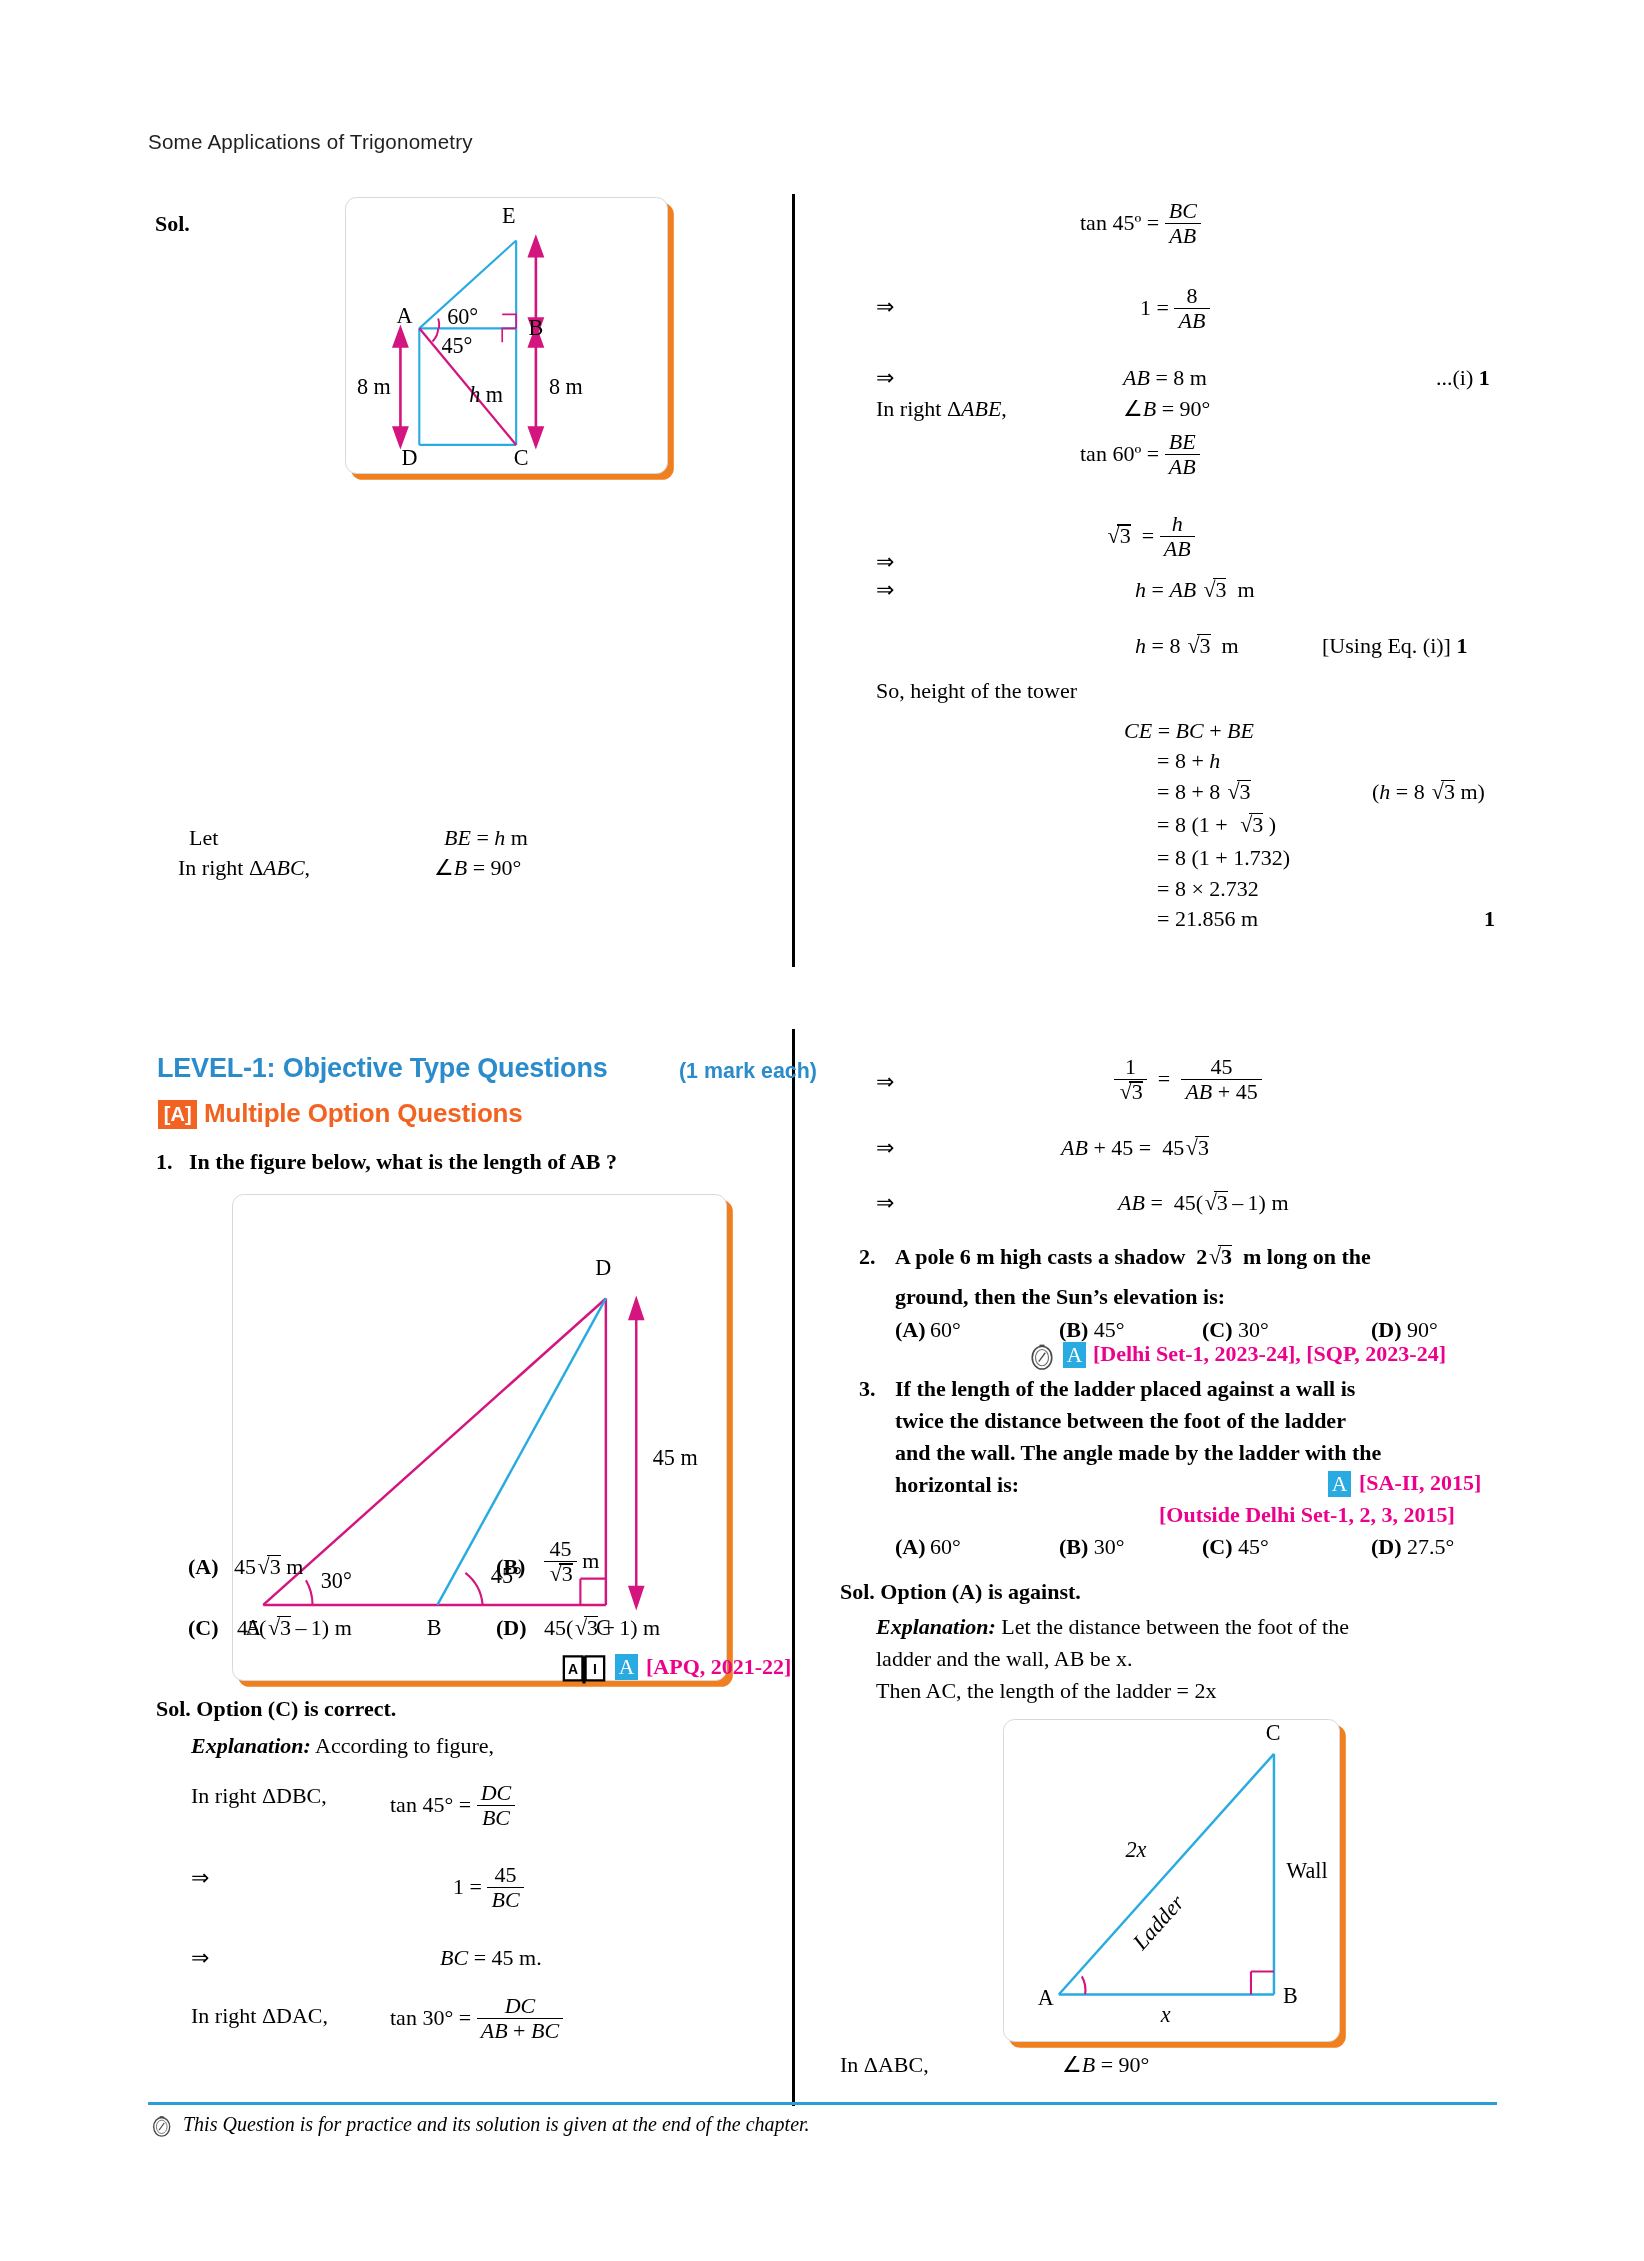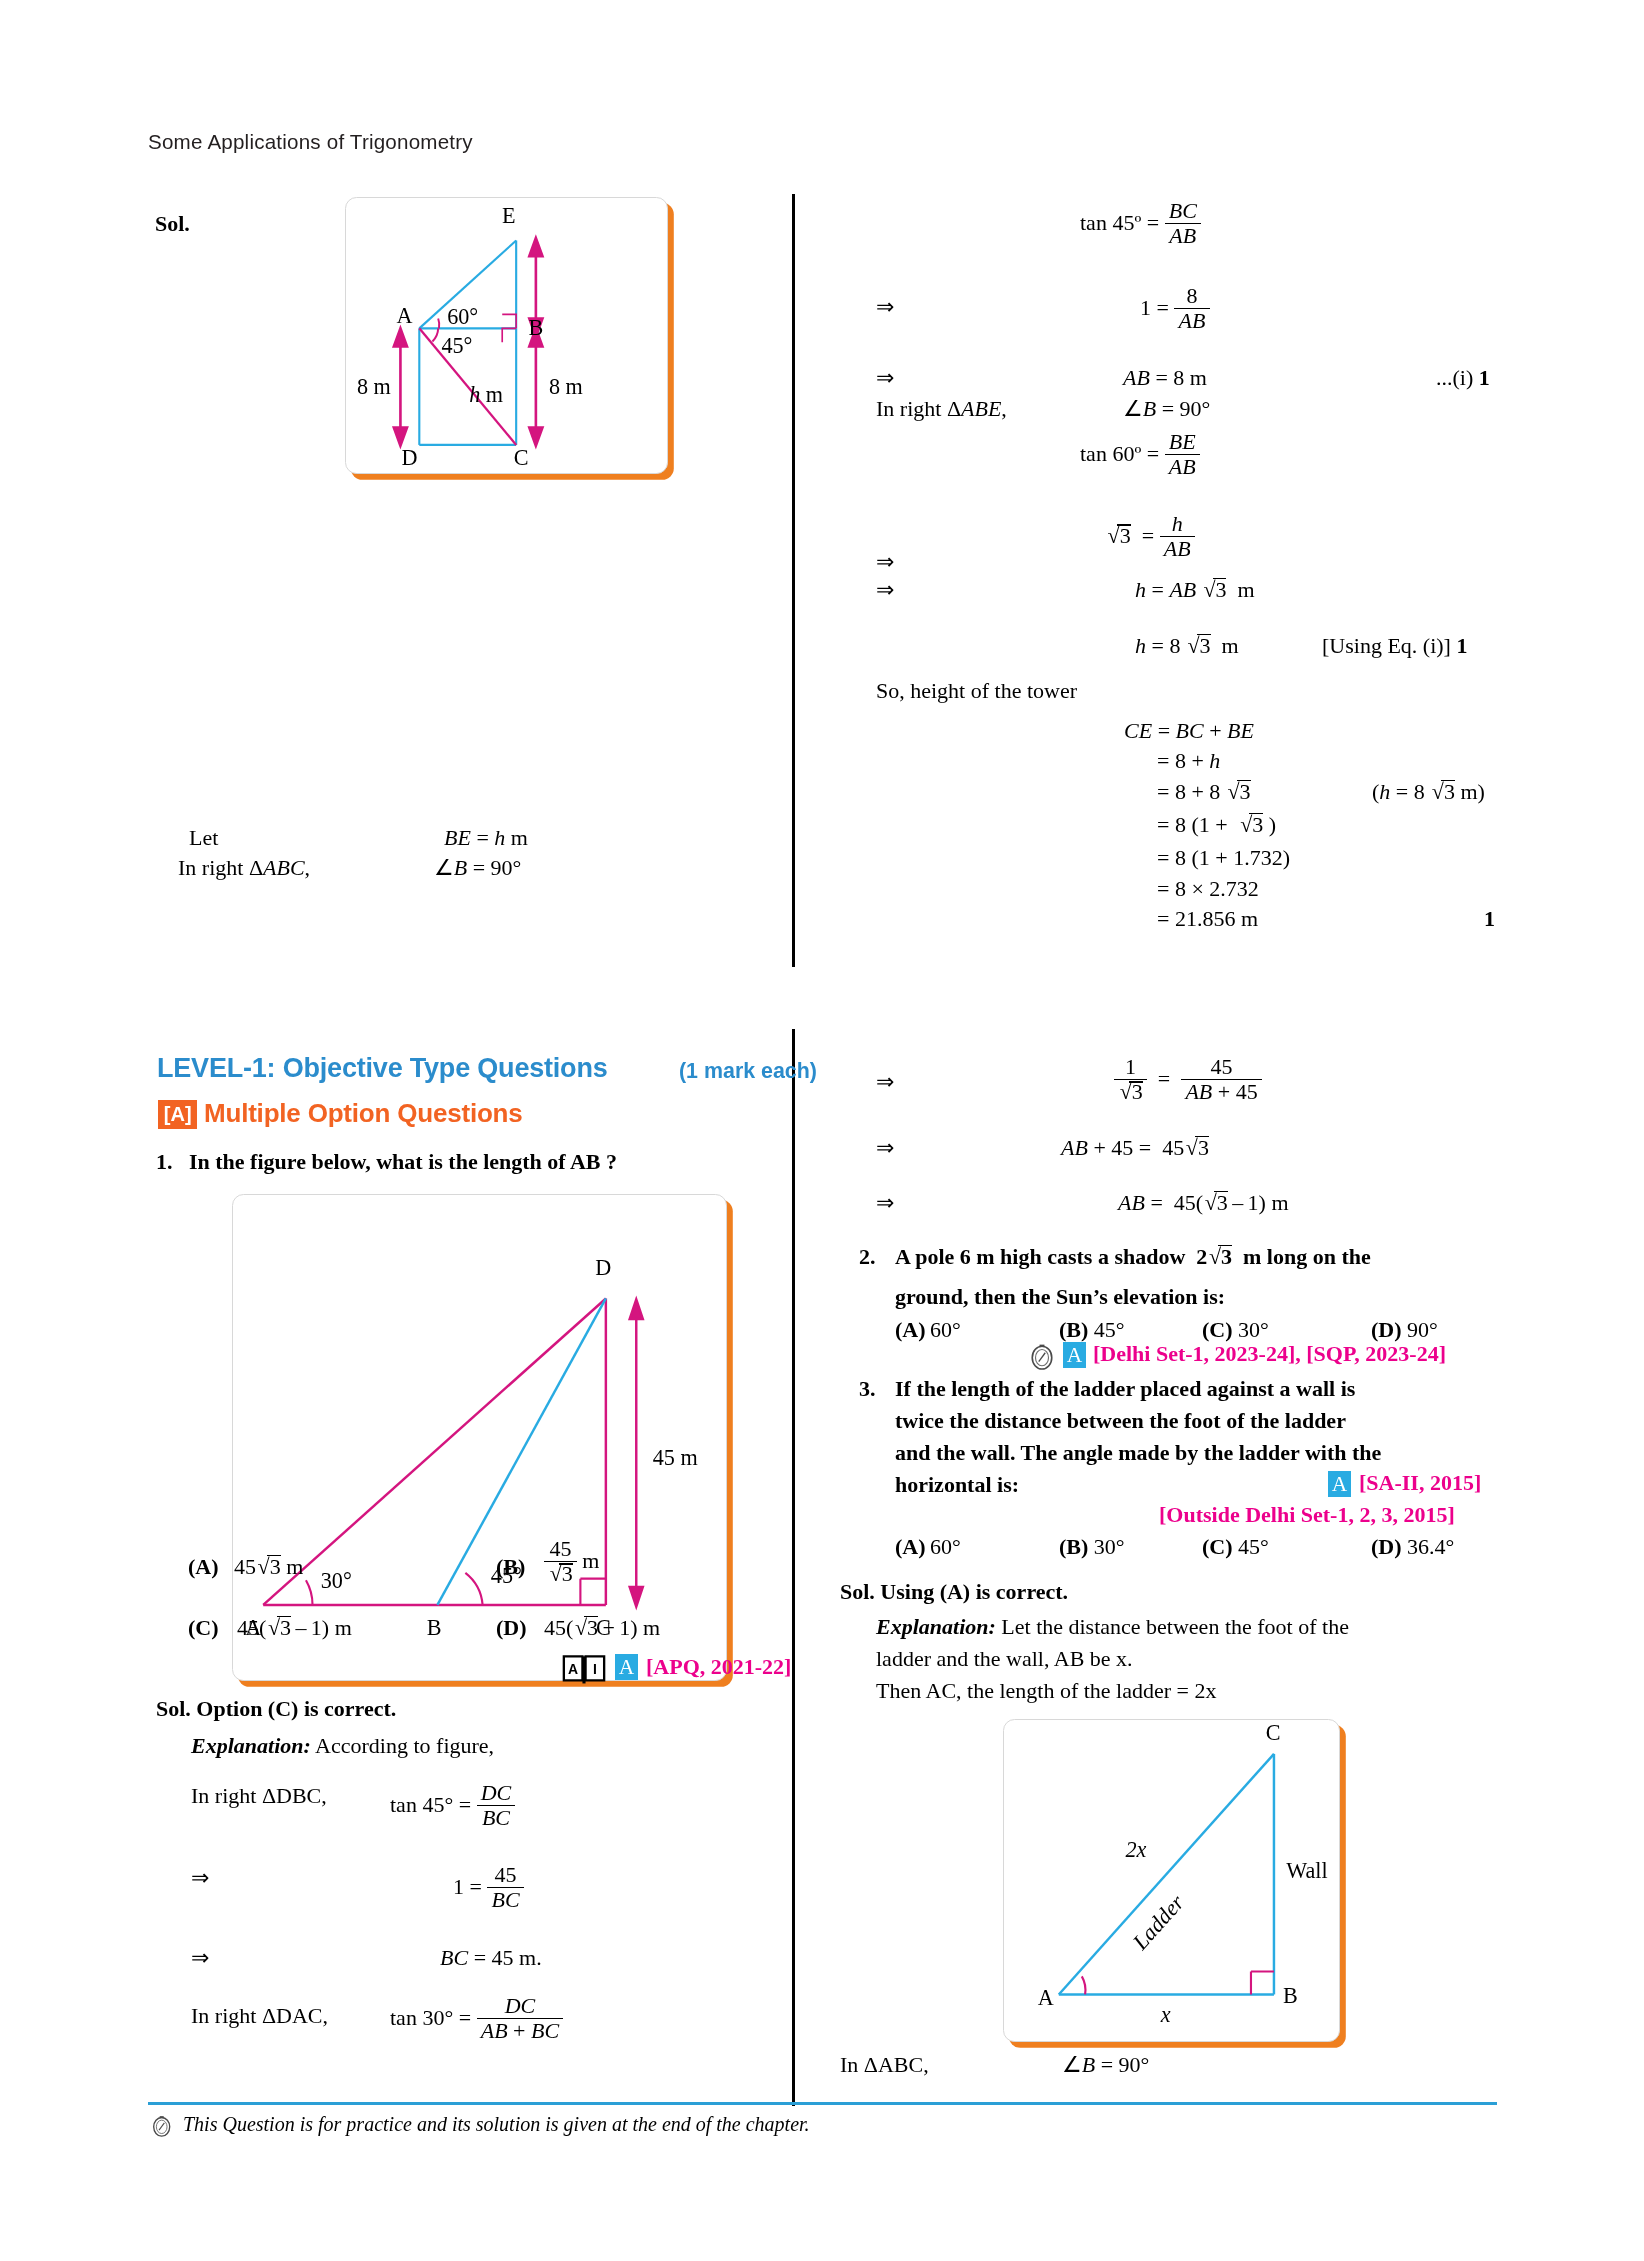--- a/index.html
+++ b/index.html
@@ -327,23 +327,23 @@
   <div class="t b" style="left:895px;top:1440px;">and the wall. The angle made by the ladder with the</div>
   <div class="t b" style="left:895px;top:1472px;">horizontal is:</div>
 
   <div class="badge-a" style="left:1328px;top:1471px;">A</div>
   <div class="src-tag" style="left:1359px;top:1470px;">[SA-II, 2015]</div>
   <div class="src-tag" style="left:1159px;top:1502px;">[Outside Delhi Set-1, 2, 3, 2015]</div>
 
   <div class="t b" style="left:895px;top:1534px;">(A) <span style="font-weight:normal">60°</span></div>
   <div class="t b" style="left:1059px;top:1534px;">(B)&nbsp;<span style="font-weight:normal">30°</span></div>
   <div class="t b" style="left:1202px;top:1534px;">(C)&nbsp;<span style="font-weight:normal">45°</span></div>
-  <div class="t b" style="left:1371px;top:1534px;">(D)&nbsp;<span style="font-weight:normal">36.4°</span></div>
-
-  <div class="t b" style="left:840px;top:1579px;">Sol. Using (A) is correct.</div>
+  <div class="t b" style="left:1371px;top:1534px;">(D)&nbsp;<span style="font-weight:normal">27.5°</span></div>
+
+  <div class="t b" style="left:840px;top:1579px;">Sol. Option (A) is against.</div>
   <div class="t" style="left:876px;top:1614px;">
     <i><b>Explanation:</b></i> Let the distance between the foot of the
   </div>
   <div class="t" style="left:876px;top:1646px;">ladder and the wall, AB be x.</div>
   <div class="t" style="left:876px;top:1678px;">Then AC, the length of the ladder = 2x</div>
 
   <div class="figbox" style="left:1003px;top:1719px;width:335px;height:321px;"></div>
   <svg style="position:absolute;left:1003px;top:1719px;" width="335" height="321" viewBox="0 0 408 390">
     <g stroke="#29abe2" stroke-width="3" fill="none">
       <line x1="68" y1="335" x2="330" y2="42"></line>

